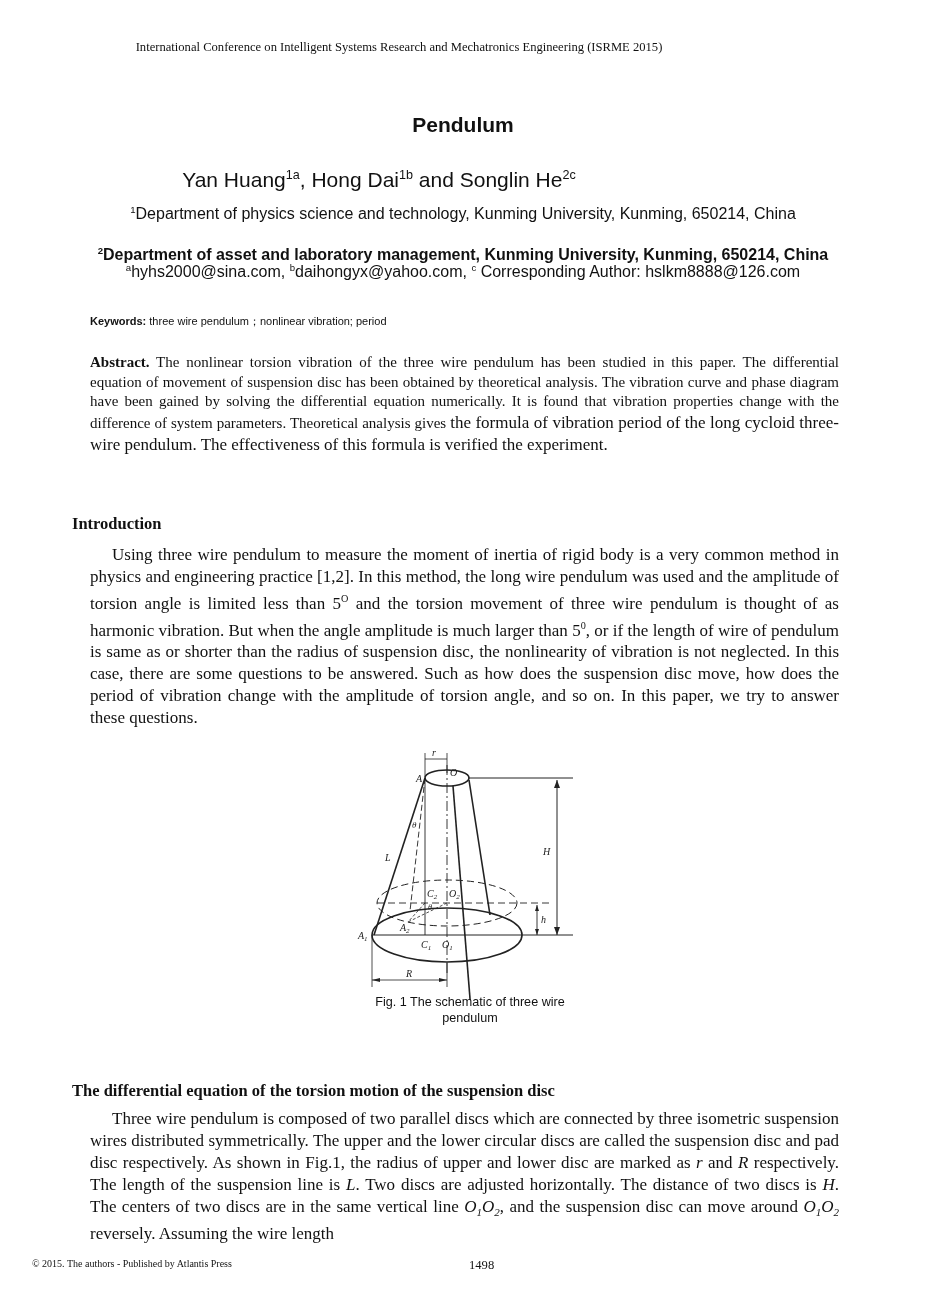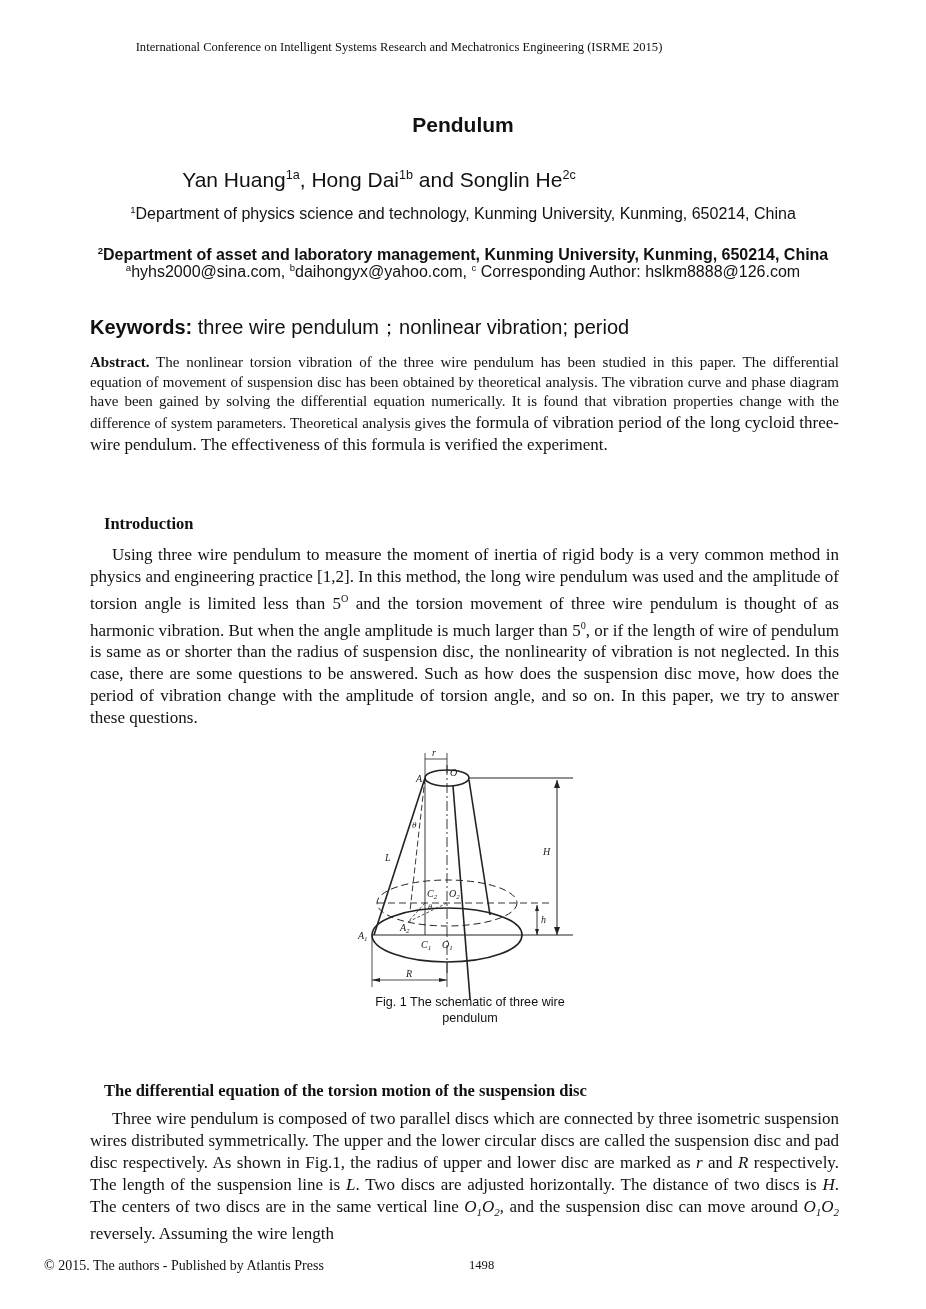--- a/index.html
+++ b/index.html
@@ -8,33 +8,33 @@
   .sans { font-family: "Liberation Sans", "DejaVu Sans", sans-serif; }
   .abs { position: absolute; }
   .conf { top: 40px; left: 0; width: 798px; text-align: center; font-size: 12.6px; }
   .title { top: 112px; left: 90px; width: 746px; text-align: center; font-size: 21px; font-weight: bold; line-height: 25px; }
   .authors { top: 168px; left: 0; width: 758px; text-align: center; font-size: 21px; }
   .authors sup, .aff sup { font-size: 60%; vertical-align: super; line-height: 0; }
   .aff { left: 0; width: 926px; text-align: center; font-size: 16px; }
   .aff1 { top: 205px; }
   .aff2 { top: 246px; font-weight: bold; }
   .aff3 { top: 263px; }
-  .keywords { top: 314px; left: 90px; font-size: 20px; }
+  .keywords { top: 314px; left: 90px; font-size: 11px; }
   .keywords b { font-weight: bold; }
   .para { left: 90px; width: 749px; text-align: justify; text-align-last: left; }
   .abstract { top: 353px; font-size: 15px; line-height: 19.5px; }
   .abstract .big { font-size: 17px; line-height: 22px; }
-  .heading { left: 104px; font-weight: bold; font-size: 16.5px; }
+  .heading { left: 72px; font-weight: bold; font-size: 16.5px; }
   .h-intro { top: 514px; }
   .intro { top: 544px; font-size: 17px; line-height: 22px; text-indent: 22px; }
   .h-diff { top: 1081px; }
   .diff { top: 1108px; font-size: 17px; line-height: 22px; text-indent: 22px; }
   .figure { top: 745px; left: 340px; width: 260px; height: 255px; }
   .caption { top: 994px; left: 340px; width: 260px; text-align: center; font-size: 12.6px; line-height: 16px; }
-  .footer-left { top: 1258px; left: 44px; font-size: 14px; }
+  .footer-left { top: 1258px; left: 32px; font-size: 10px; }
   .footer-page { top: 1258px; left: 452px; font-size: 12.6px; margin-left: 17px; }
   .it { font-style: italic; }
   sub { font-size: 65%; }
   sup.small { font-size: 60%; }
 </style>
 </head>
 <body>
 
 <div class="abs conf serif">International Conference on Intelligent Systems Research and Mechatronics Engineering (ISRME 2015)</div>
 

